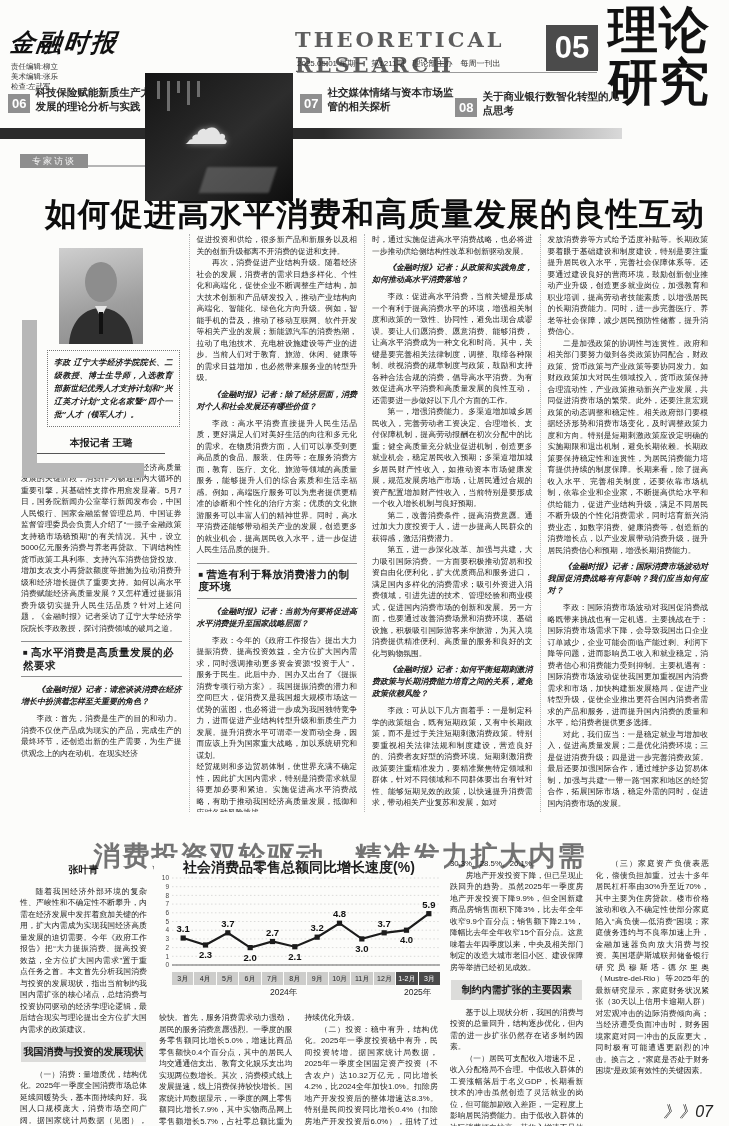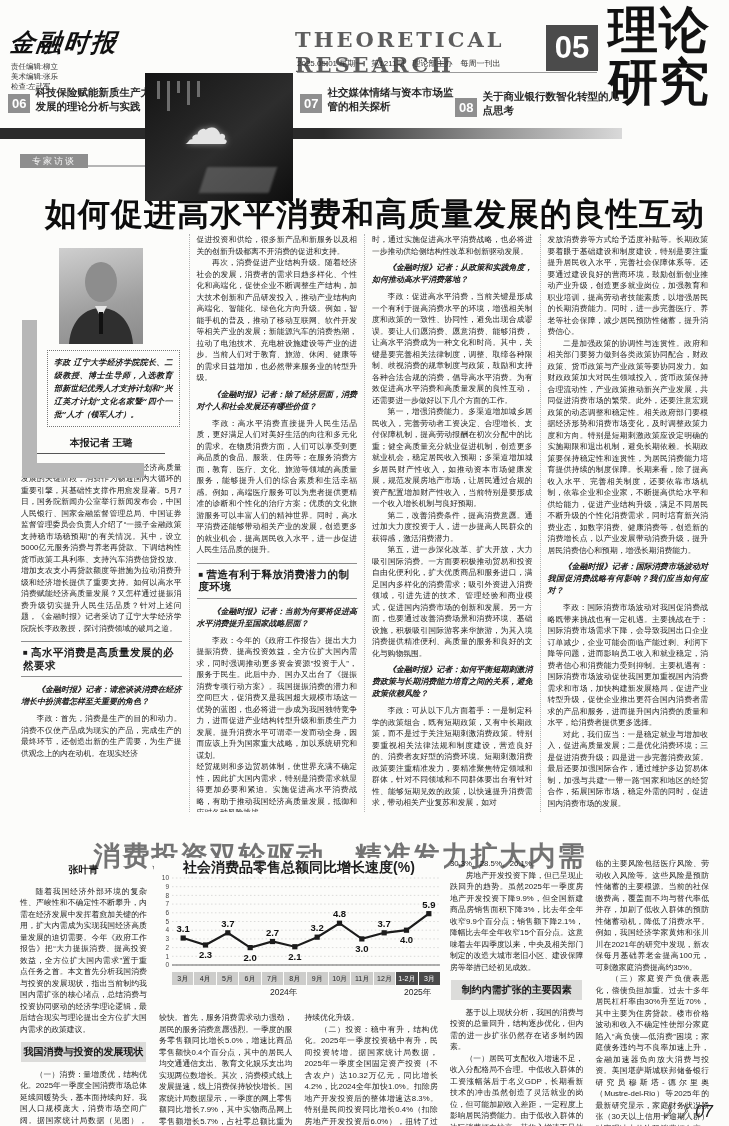--- a/index.html
+++ b/index.html
@@ -163,21 +163,21 @@
         <div class="blk blk-q">《金融时报》记者：当前为何要将促进高水平消费提升至国家战略层面？</div>
         <div class="blk blk-p">李政：今年的《政府工作报告》提出大力提振消费、提高投资效益，全方位扩大国内需求，同时强调推动更多资金资源“投资于人”，服务于民生。此后中办、国办又出台了《提振消费专项行动方案》。我国提振消费的潜力和空间巨大，促消费又是我国超大规模市场这一优势的蓝图，也必将进一步成为我国独特竞争力，进而促进产业结构转型升级和新质生产力发展。提升消费水平可谓牵一发而动全身，因而应该上升为国家重大战略，加以系统研究和谋划。</div>
         <div class="blk blk-pc">经贸规则和多边贸易体制，使世界充满不确定性，因此扩大国内需求，特别是消费需求就显得更加必要和紧迫。实施促进高水平消费战略，有助于推动我国经济高质量发展，抵御和应对各种风险挑战。</div>
       </div>
     <div class="a1col">
         <div class="blk blk-pc">时，通过实施促进高水平消费战略，也必将进一步推动供给侧结构性改革和创新驱动发展。</div>
         <div class="blk blk-q">《金融时报》记者：从政策和实践角度，如何推动高水平消费落地？</div>
         <div class="blk blk-p">李政：促进高水平消费，当前关键是形成一个有利于提高消费水平的环境，增强相关制度和政策的一致性、协同性，避免出现合成谬误。要让人们愿消费、愿意消费、能够消费，让高水平消费成为一种文化和时尚。其中，关键是要完善相关法律制度，调整、取缔各种限制、歧视消费的规章制度与政策，鼓励和支持各种合法合规的消费，倡导高水平消费。为有效促进高水平消费和高质量发展的良性互动，还需要进一步做好以下几个方面的工作。</div>
         <div class="blk blk-p">第一，增强消费能力。多渠道增加城乡居民收入，完善劳动者工资决定、合理增长、支付保障机制，提高劳动报酬在初次分配中的比重；健全高质量充分就业促进机制，创造更多就业机会，稳定居民收入预期；多渠道增加城乡居民财产性收入，如推动资本市场健康发展，规范发展房地产市场，让居民通过合规的资产配置增加财产性收入，当前特别是要形成一个收入增长机制与良好预期。</div>
         <div class="blk blk-p">第二，改善消费条件，提高消费意愿。通过加大力度投资于人，进一步提高人民群众的获得感，激活消费潜力。</div>
-        <div class="blk blk-p">第五，进一步深化改革、扩大开放，大力吸引国际消费。一方面要积极推动贸易和投资自由化便利化，扩大优质商品和服务进口，满足国内多样化的消费需求；吸引外资进入消费领域，引进先进的技术、管理经验和商业模式，促进国内消费市场的创新和发展。另一方面，也要通过改善消费场景和消费环境、基础设施，积极吸引国际游客来华旅游，为其入境消费提供精准便利、高质量的服务和良好的文化与购物氛围。</div>
+        <div class="blk blk-p">第五，进一步深化改革、加强与共建，大力吸引国际消费。一方面要积极推动贸易和投资自由化便利化，扩大优质商品和服务进口，满足国内多样化的消费需求；吸引外资进入消费领域，引进先进的技术、管理经验和商业模式，促进国内消费市场的创新和发展。另一方面，也要通过改善消费场景和消费环境、基础设施，积极吸引国际游客来华旅游，为其入境消费提供精准便利、高质量的服务和良好的文化与购物氛围。</div>
         <div class="blk blk-q">《金融时报》记者：如何平衡短期刺激消费政策与长期消费能力培育之间的关系，避免政策依赖风险？</div>
         <div class="blk blk-p">李政：可从以下几方面着手：一是制定科学的政策组合，既有短期政策，又有中长期政策，而不是过于关注短期刺激消费政策。特别要重视相关法律法规和制度建设，营造良好的、消费者友好型的消费环境。短期刺激消费政策要注重精准发力，要精准聚焦特定领域和群体，针对不同领域和不同群体要出台有针对性、能够短期见效的政策，以快速提升消费需求，带动相关产业复苏和发展，如对</div>
       </div>
     <div class="a1col">
         <div class="blk blk-pc">发放消费券等方式给予适度补贴等。长期政策要着眼于基础建设和制度建设，特别是要注重提升居民收入水平，完善社会保障体系等。还要通过建设良好的营商环境，鼓励创新创业推动产业升级，创造更多就业岗位，加强教育和职业培训，提高劳动者技能素质，以增强居民的长期消费能力。同时，进一步完善医疗、养老等社会保障，减少居民预防性储蓄，提升消费信心。</div>
         <div class="blk blk-p">二是加强政策的协调性与连贯性。政府和相关部门要努力做到各类政策协同配合，财政政策、货币政策与产业政策等要协同发力。如财政政策加大对民生领域投入，货币政策保持合理流动性，产业政策推动新兴产业发展，共同促进消费市场的繁荣。此外，还要注意宏观政策的动态调整和稳定性。相关政府部门要根据经济形势和消费市场变化，及时调整政策力度和方向。特别是短期刺激政策应设定明确的实施期限和退出机制，避免长期依赖。长期政策要保持稳定性和连贯性，为居民消费能力培育提供持续的制度保障。长期来看，除了提高收入水平、完善相关制度，还要依靠市场机制，依靠企业和企业家，不断提高供给水平和供给能力，促进产业结构升级，满足不同居民不断升级的个性化消费需求，同时培育新兴消费业态，如数字消费、健康消费等，创造新的消费增长点，以产业发展带动消费升级，提升居民消费信心和预期，增强长期消费能力。</div>
         <div class="blk blk-q">《金融时报》记者：国际消费市场波动对我国促消费战略有何影响？我们应当如何应对？</div>
         <div class="blk blk-p">李政：国际消费市场波动对我国促消费战略既带来挑战也有一定机遇。主要挑战在于：国际消费市场需求下降，会导致我国出口企业订单减少，企业可能会面临产能过剩、利润下降等问题，进而影响员工收入和就业稳定，消费者信心和消费能力受到抑制。主要机遇有：国际消费市场波动促使我国更加重视国内消费需求和市场，加快构建新发展格局，促进产业转型升级，促使企业推出更符合国内消费者需求的产品和服务，进而提升国内消费的质量和水平，给消费者提供更多选择。</div>
         <div class="blk blk-p">对此，我们应当：一是稳定就业与增加收入，促进高质量发展；二是优化消费环境；三是促进消费升级；四是进一步完善消费政策。最后还要加强国际合作，通过维护多边贸易体制，加强与共建“一带一路”国家和地区的经贸合作，拓展国际市场，稳定外需的同时，促进国内消费市场的发展。</div>
       </div>
@@ -202,21 +202,20 @@
         <div class="blk blk-p">（二）投资：稳中有升，结构优化。2025年一季度投资稳中有升，民间投资转增。据国家统计局数据，2025年一季度全国固定资产投资（不含农户）达10.32万亿元，同比增长4.2%，比2024全年加快1.0%。扣除房地产开发投资后的整体增速达8.3%。特别是民间投资同比增长0.4%（扣除房地产开发投资后6.0%），扭转了过去长期的负增长，小幅回正，这意味着稳预期的政策初见成效。</div>
       </div>
     <div class="a2col c4">
         <div class="blk blk-pc">30.3%、28.5%、26.1%。</div>
         <div class="blk blk-p">房地产开发投资下降，但已呈现止跌回升的趋势。虽然2025年一季度房地产开发投资下降9.9%，但全国新建商品房销售面积下降3%，比去年全年收窄9.9个百分点；销售额下降2.1%，降幅比去年全年收窄15个百分点。这意味着去年四季度以来，中央及相关部门制定的改造大城市老旧小区、建设保障房等举措已经初见成效。</div>
         <div class="blk blk-sh2">制约内需扩张的主要因素</div>
         <div class="blk blk-p">基于以上现状分析，我国的消费与投资的总量回升，结构逐步优化，但内需的进一步扩张仍然存在诸多制约因素。</div>
         <div class="blk blk-p">（一）居民可支配收入增速不足，收入分配格局不合理。中低收入群体的工资涨幅落后于名义GDP，长期看新技术的冲击虽然创造了灵活就业的岗位，但可能加剧收入差距，一定程度上影响居民消费能力。由于低收入群体的边际消费倾向较高，其收入增速不足使得购买力不足。2024年中国居民收入占GDP比重仅43.1%，远低于全球平均水平（约60%）和美国（约80%）；2024年的基尼系数约为0.46，城乡、区域与代际差距较大。资本性收入在总收入中占比不足10%，提升空间较大。</div>
       </div>
     <div class="a2col c5">
-        <div class="blk blk-pc">临的主要风险包括医疗风险、劳动收入风险等。这些风险是预防性储蓄的主要根源。当前的社保缴费高，覆盖面不均与替代率低并存，加剧了低收入群体的预防性储蓄动机，降低了消费水平。例如，我国经济学家黄炜和张川川在2021年的研究中发现，新农保每月基础养老金提高100元，可刺激家庭消费提高约35%。</div>
         <div class="blk blk-p">（三）家庭资产负债表恶化，偿债负担加重。过去十多年居民杠杆率由30%升至近70%，其中主要为住房贷款。楼市价格波动和收入不确定性使部分家庭陷入“高负债—低消费”困境；家庭债务违约与不良率加速上升，金融加速器负向放大消费与投资。美国堪萨斯城联邦储备银行研究员穆斯塔-德尔里奥（Mustre-del-Rio）等2025年的最新研究显示，家庭财务状况紧张（30天以上信用卡逾期人群）对宏观冲击的边际消费倾向高；当经济遭受负面冲击时，财务困境家庭对同一冲击的反应更大，同时极有可能遭遇更剧烈的冲击。换言之，“家庭是否处于财务困境”是政策有效性的关键因素。</div>
       </div>
 
     <div class="chart">
       <div class="chart-title">社会消费品零售总额同比增长速度(%)</div>
       <div class="chart-plot" id="chart-plot"><svg width="290" height="100" viewBox="0 0 290 100" font-family="Liberation Sans, sans-serif">
             <line x1="18" y1="93" x2="286" y2="93" stroke="#c5c5c3" stroke-width="0.6" stroke-dasharray="1.5,2.4"></line>
             <text x="15" y="95.2" font-size="6.5" text-anchor="end" fill="#444">0</text>
             <line x1="18" y1="84.3" x2="286" y2="84.3" stroke="#c5c5c3" stroke-width="0.6" stroke-dasharray="1.5,2.4"></line>
             <text x="15" y="86.5" font-size="6.5" text-anchor="end" fill="#444">1</text>

